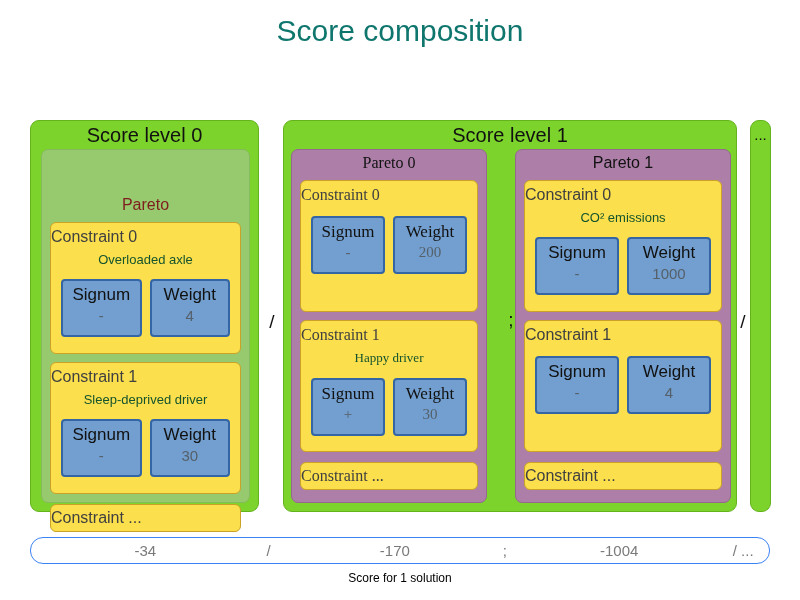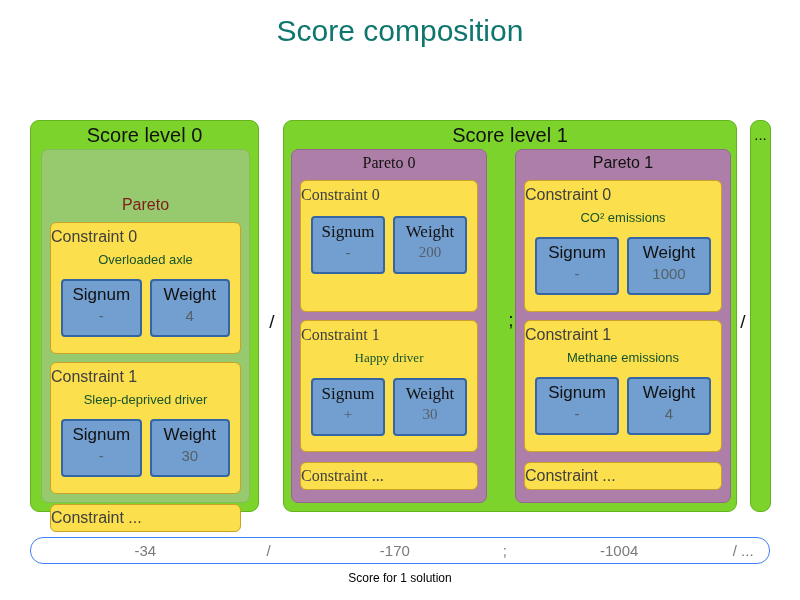--- a/index.html
+++ b/index.html
@@ -165,21 +165,20 @@
           </div>
           <div class="blue-box">
             <div class="b-label">Weight</div>
             <div class="b-value">1000</div>
           </div>
         </div>
       </div>
 
       <div class="constraint">
         <div class="c-title">Constraint 1</div>
-        <div class="c-desc">Methane emissions</div>
         <div class="blue-row">
           <div class="blue-box">
             <div class="b-label">Signum</div>
             <div class="b-value">-</div>
           </div>
           <div class="blue-box">
             <div class="b-label">Weight</div>
             <div class="b-value">4</div>
           </div>
         </div>

